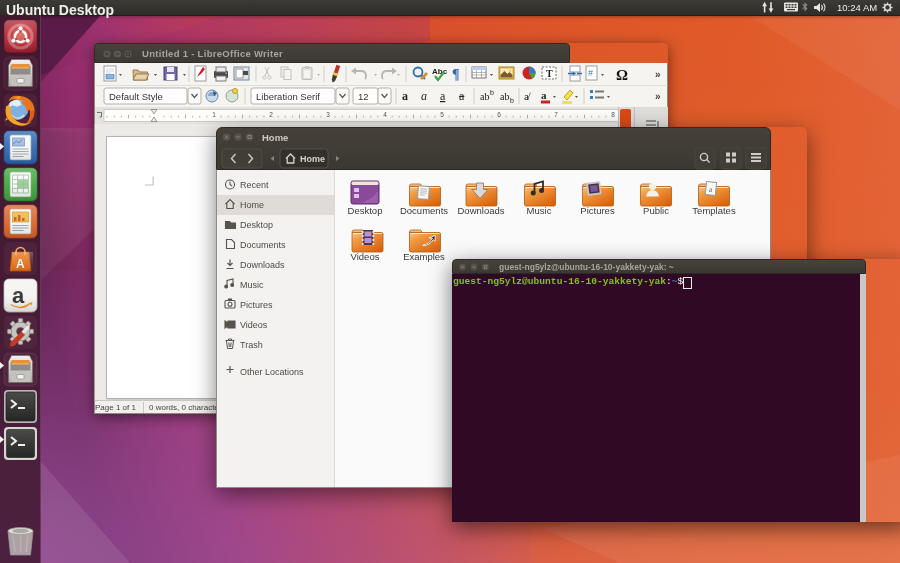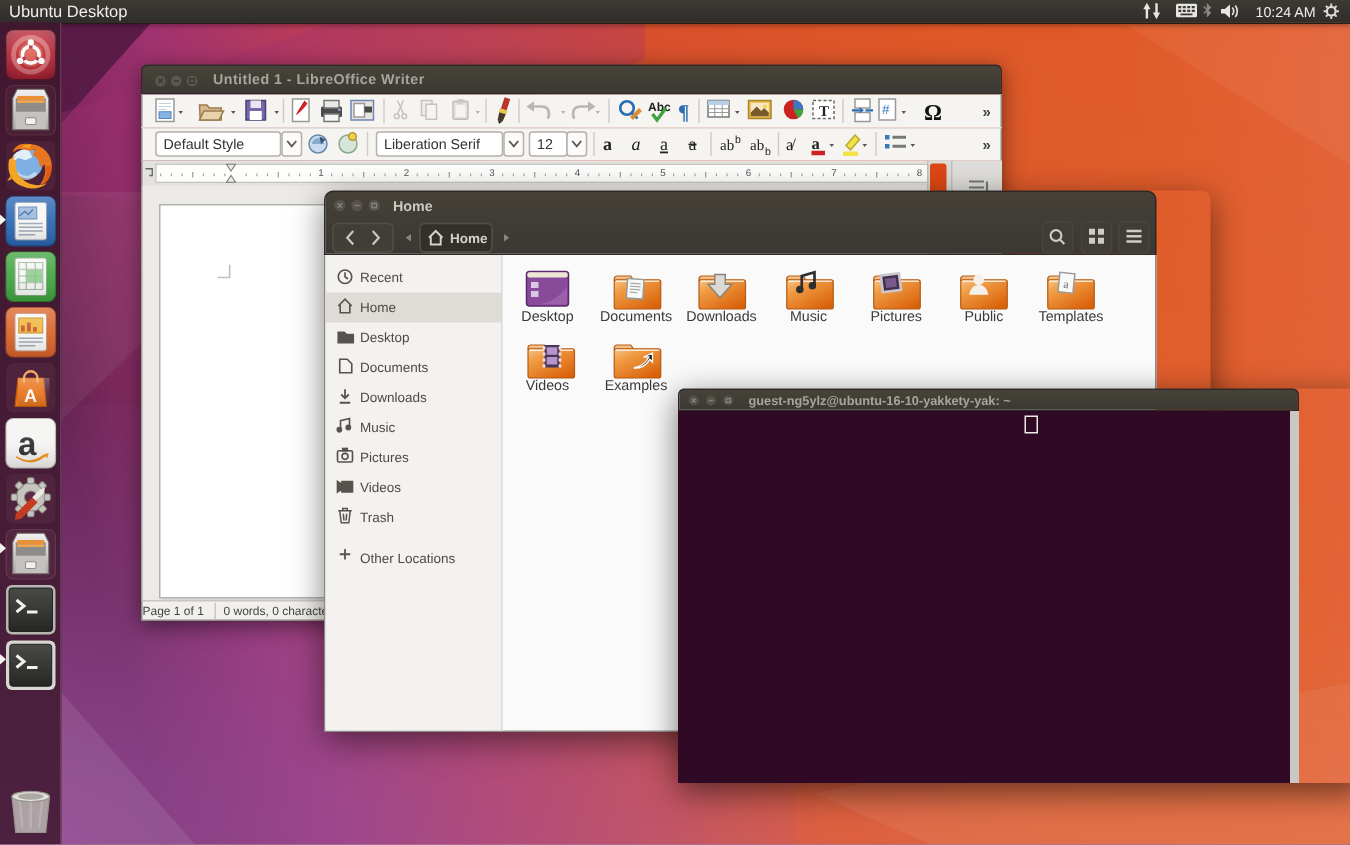--- a/index.html
+++ b/index.html
@@ -43,21 +43,21 @@
     <polygon points="41,130 41,75 220,16 430,16 430,40 120,135" fill="#a03273" opacity="0.30"></polygon>
     <polygon points="0,415 130,563 0,563" fill="#ffffff" opacity="0.09"></polygon>
     <polygon points="543,529 900,455 900,563 620,563" fill="#ffffff" opacity="0.06"></polygon>
     <polygon points="750,16 900,110 900,16" fill="#ffffff" opacity="0.05"></polygon>
     <polygon points="41,128 200,128 41,280" fill="#ffffff" opacity="0.06"></polygon>
   </svg>
 
   <div class="abs" id="writer" style="left:94px;top:43px;width:574px;height:371px;
        border-radius:4px 4px 0 0;box-shadow:0 3px 14px rgba(0,0,0,0.5);">
 
-    <div class="abs" style="left:0;top:0;width:574px;height:20px;border-radius:4px 4px 0 0;
+    <div class="abs" style="left:0;top:0;width:476px;height:20px;border-radius:4px 4px 0 0;
          background:linear-gradient(#474339,#3c3934);border:1px solid #2e2b27;box-sizing:border-box;">
       <svg class="abs" style="left:5px;top:3px" width="42" height="14" viewBox="0 0 42 14">
         <circle cx="7" cy="7" r="3.6" fill="#5a5650"></circle>
           <circle cx="17.5" cy="7" r="3.6" fill="#5a5650"></circle>
           <circle cx="28" cy="7" r="3.6" fill="#5a5650"></circle>
         <path d="M5.6 5.6l2.8 2.8M8.4 5.6l-2.8 2.8" stroke="#3c3934" stroke-width="1"></path>
         <path d="M15.8 7h3.4" stroke="#3c3934" stroke-width="1"></path>
         <rect x="26.5" y="5.5" width="3" height="3" fill="none" stroke="#3c3934" stroke-width="1"></rect>
       </svg>
       <div class="abs" style="left:47px;top:4px;font-size:9.5px;font-weight:bold;color:#a8a49e;letter-spacing:0.3px;">Untitled 1 - LibreOffice Writer</div>
@@ -507,25 +507,26 @@
       <circle cx="10.5" cy="8" r="3.4" fill="#55514a"></circle>
         <circle cx="22" cy="8" r="3.4" fill="#55514a"></circle>
         <circle cx="33.5" cy="8" r="3.4" fill="#55514a"></circle>
       <path d="M9.2 6.7l2.6 2.6M11.8 6.7l-2.6 2.6" stroke="#87837c" stroke-width="0.9"></path>
       <path d="M20.5 8h3" stroke="#87837c" stroke-width="0.9"></path>
       <rect x="32.2" y="6.7" width="2.6" height="2.6" fill="none" stroke="#87837c" stroke-width="0.9"></rect>
       <text x="47" y="11" font-size="8.5" font-weight="bold" fill="#a8a49d" font-family="Liberation Sans">guest-ng5ylz@ubuntu-16-10-yakkety-yak: ~</text>
     </svg>
     <div class="abs" style="left:0;top:15px;width:408px;height:248px;background:#300a24;"></div>
     <div class="abs" style="left:408px;top:15px;width:6px;height:248px;background:#cac8c5;"></div>
+    <div class="abs" style="left:1px;top:17px;font-family:'Liberation Mono',monospace;font-size:9.6px;white-space:pre;"><span style="color:#81c11c;font-weight:bold;">guest-ng5ylz@ubuntu-16-10-yakkety-yak</span><span style="color:#ffffff;">:</span><span style="color:#5276c2;font-weight:bold;">~</span><span style="color:#ffffff;">$</span></div>
     <div class="abs" style="left:231px;top:17.5px;width:9px;height:12px;border:1.4px solid #eceae6;box-sizing:border-box;"></div>
   </div>
 
   <div class="abs" style="left:0;top:0;width:900px;height:15px;background:linear-gradient(#3b3a35,#2e2d29);border-bottom:1px solid #1f1e1b;box-sizing:content-box;box-shadow:0 1px 3px rgba(0,0,0,0.3);">
-    <div class="abs" style="left:6px;top:2px;font-size:11px;font-weight:normal;color:#f0eeea;">Ubuntu Desktop</div>
+    <div class="abs" style="left:6px;top:2px;font-size:14px;font-weight:bold;color:#f0eeea;">Ubuntu Desktop</div>
     <svg class="abs" style="left:760px;top:0" width="140" height="15" viewBox="0 0 140 15">
       <g fill="#e8e6e2">
         <path d="M2.2 6.2 L7 6.2 L4.6 1.8z M3.8 6.2h1.6v6.2h-1.6z"></path>
         <path d="M8.6 8.4 L13.4 8.4 L11 12.8z M10.2 2.2h1.6v6.2h-1.6z"></path>
         <g transform="translate(24,2.5)">
             <rect x="0" y="0" width="14" height="9" rx="1" fill="#e8e6e2"></rect>
             <g fill="#3b3a35">
               <rect x="1.5" y="1.5" width="2" height="1.5"></rect>
               <rect x="4.5" y="1.5" width="2" height="1.5"></rect>
               <rect x="7.5" y="1.5" width="2" height="1.5"></rect>

